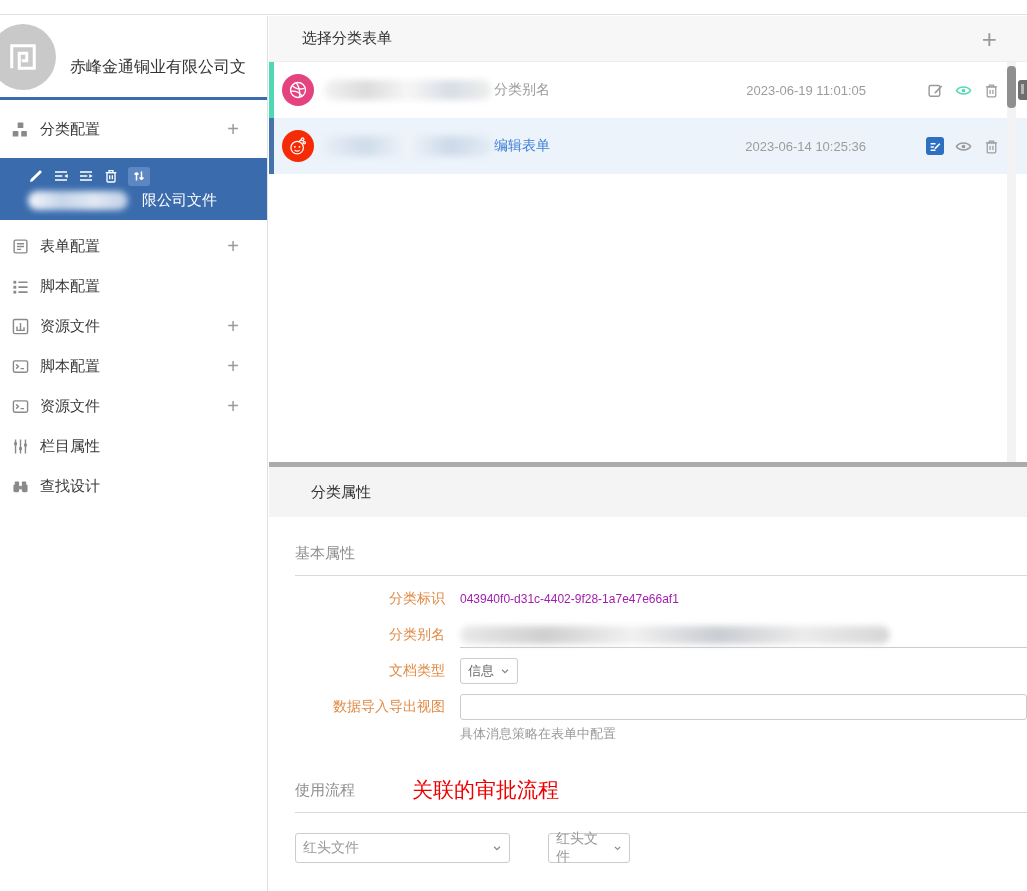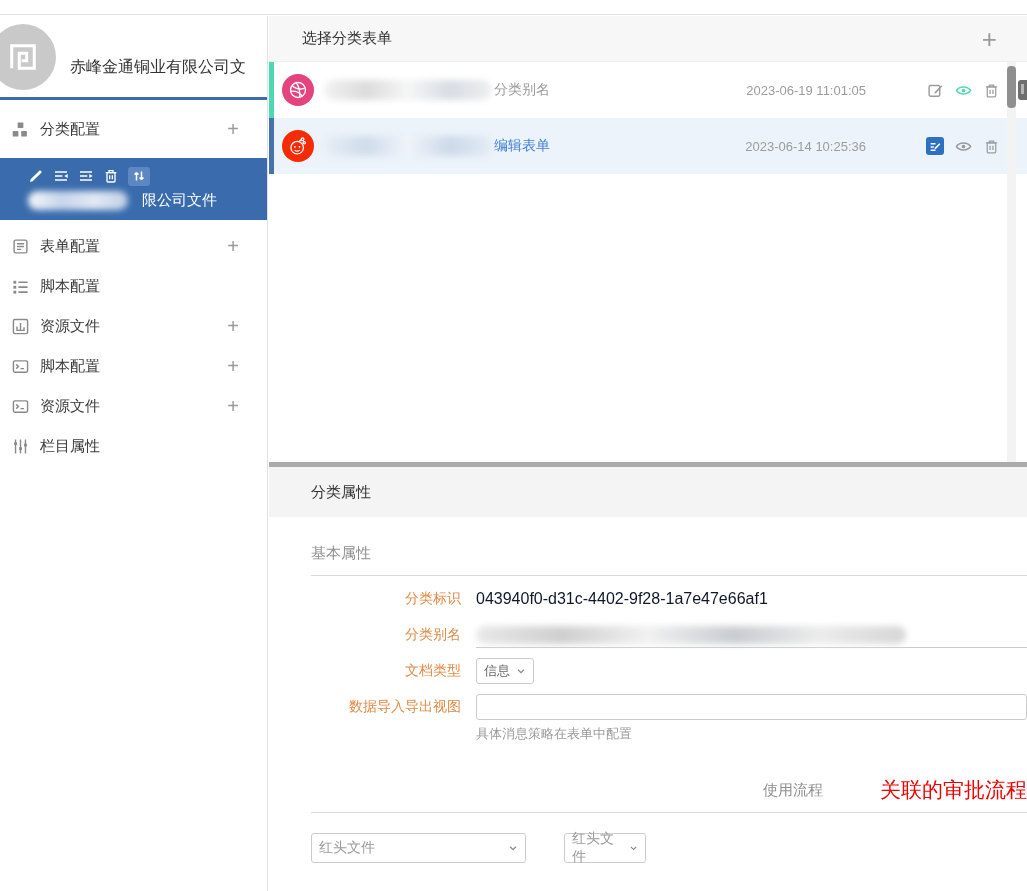--- a/index.html
+++ b/index.html
@@ -72,38 +72,38 @@
   .v-thumb { position:absolute; left:0; top:4px; width:9px; height:42px; background:#8f8f8f; border-radius:4px; }
   .partial-icon { position:absolute; right:0; top:64px; width:9px; height:20px;
     background:#6e6e6e; border-radius:3px 0 0 3px; }
   .partial-icon:after { content:""; position:absolute; left:3px; top:4px; width:3px; height:10px; background:#b5b5b5; }
 
   .h-divider { position:absolute; left:0; top:446px; width:100%; height:5px; background:#ababab; }
   .props-header { position:absolute; left:0; top:451px; width:100%; height:50px; background:#f4f4f4;
     display:flex; align-items:center; }
   .props-title { margin-left:42px; font-size:15px; color:#333; }
 
-  .props-body { position:absolute; left:0; top:501px; right:0; bottom:0; background:#fff; padding-left:42px; }
+  .props-body { position:absolute; left:0; top:501px; right:0; bottom:0; background:#fff; padding-left:26px; }
   .section-head { margin-top:27px; font-size:15px; color:#8f8f8f; }
   .section-hr { margin-top:12px; border-bottom:1px solid #d9d9d9; }
   .field-row { display:flex; align-items:center; margin-top:10px; min-height:26px; }
   .f-label { width:150px; flex:none; text-align:right; font-size:14px; color:#e08a45; margin-right:15px; }
-  .f-value { font-size:16px; color:#0f172a; }
+  .f-value { font-size:12px; color:#a21caf; }
   .alias-input { flex:1; height:26px; border-bottom:1px solid #ccc; display:flex; align-items:center; }
   .alias-pill { width:430px; height:18px; border-radius:9px; filter:blur(3px);
     background:linear-gradient(90deg,#e9e9e9,#cfcfcf,#f1f1f1,#c9ccd1,#ececec,#d6d6d6); }
   .fake-select { height:26px; border:1px solid #ccc; border-radius:3px; background:#fff;
     display:inline-flex; align-items:center; padding:0 7px; gap:6px; font-size:13px; color:#666; }
   .fake-select svg { width:10px; height:10px; color:#888; }
   .text-input { flex:1; height:26px; border:1px solid #ccc; border-radius:3px; background:#fff; margin-right:0; }
   .hint-row { display:flex; margin-top:5px; }
   .hint-spacer { width:165px; flex:none; }
   .hint-text { font-size:13px; color:#9a9a9a; }
 
-  .flow-head { margin-top:36px; display:flex; align-items:flex-end;justify-content:flex-end; }
+  .flow-head { margin-top:36px; display:flex; align-items:flex-end; }
   .flow-title { font-size:15px; color:#8f8f8f; }
   .flow-annotation { margin-left:57px; font-size:21px; color:#ee0000; line-height:1; }
   .flow-selects { margin-top:20px; display:flex; align-items:center; gap:38px; }
   .flow-select-1 { width:215px; height:30px; justify-content:space-between; font-size:14px; color:#999; }
   .flow-select-2 { width:82px; height:30px; justify-content:space-between; font-size:14px; color:#999; }
 </style>
 </head>
 <body>
 
 <div class="top-strip"></div>
@@ -222,20 +222,32 @@
       <svg viewBox="0 0 24 24" fill="none" stroke="currentColor" stroke-width="2">
           <path d="M5 2 V22 M12 2 V22 M19 2 V22"></path>
           <rect x="3" y="6" width="4" height="4" fill="currentColor" stroke="none"></rect>
           <rect x="10" y="13" width="4" height="4" fill="currentColor" stroke="none"></rect>
           <rect x="17" y="8" width="4" height="4" fill="currentColor" stroke="none"></rect>
         </svg>
     </span>
     <span class="nav-label">栏目属性</span>
   </div>
 
+  <div class="nav-item">
+    <span class="nav-ico">
+      <svg viewBox="0 0 24 24" fill="currentColor">
+          <rect x="4" y="5" width="6" height="5" rx="1"></rect>
+          <rect x="14" y="5" width="6" height="5" rx="1"></rect>
+          <rect x="2" y="9" width="8" height="11" rx="2"></rect>
+          <rect x="14" y="9" width="8" height="11" rx="2"></rect>
+          <rect x="10" y="11" width="4" height="5"></rect>
+        </svg>
+    </span>
+    <span class="nav-label">查找设计</span>
+  </div>
 </div>
 
 <div class="main">
 
   <div class="list-header">
     <span class="list-title">选择分类表单</span>
     <span class="list-plus">+</span>
   </div>
 
   <div class="rows">

